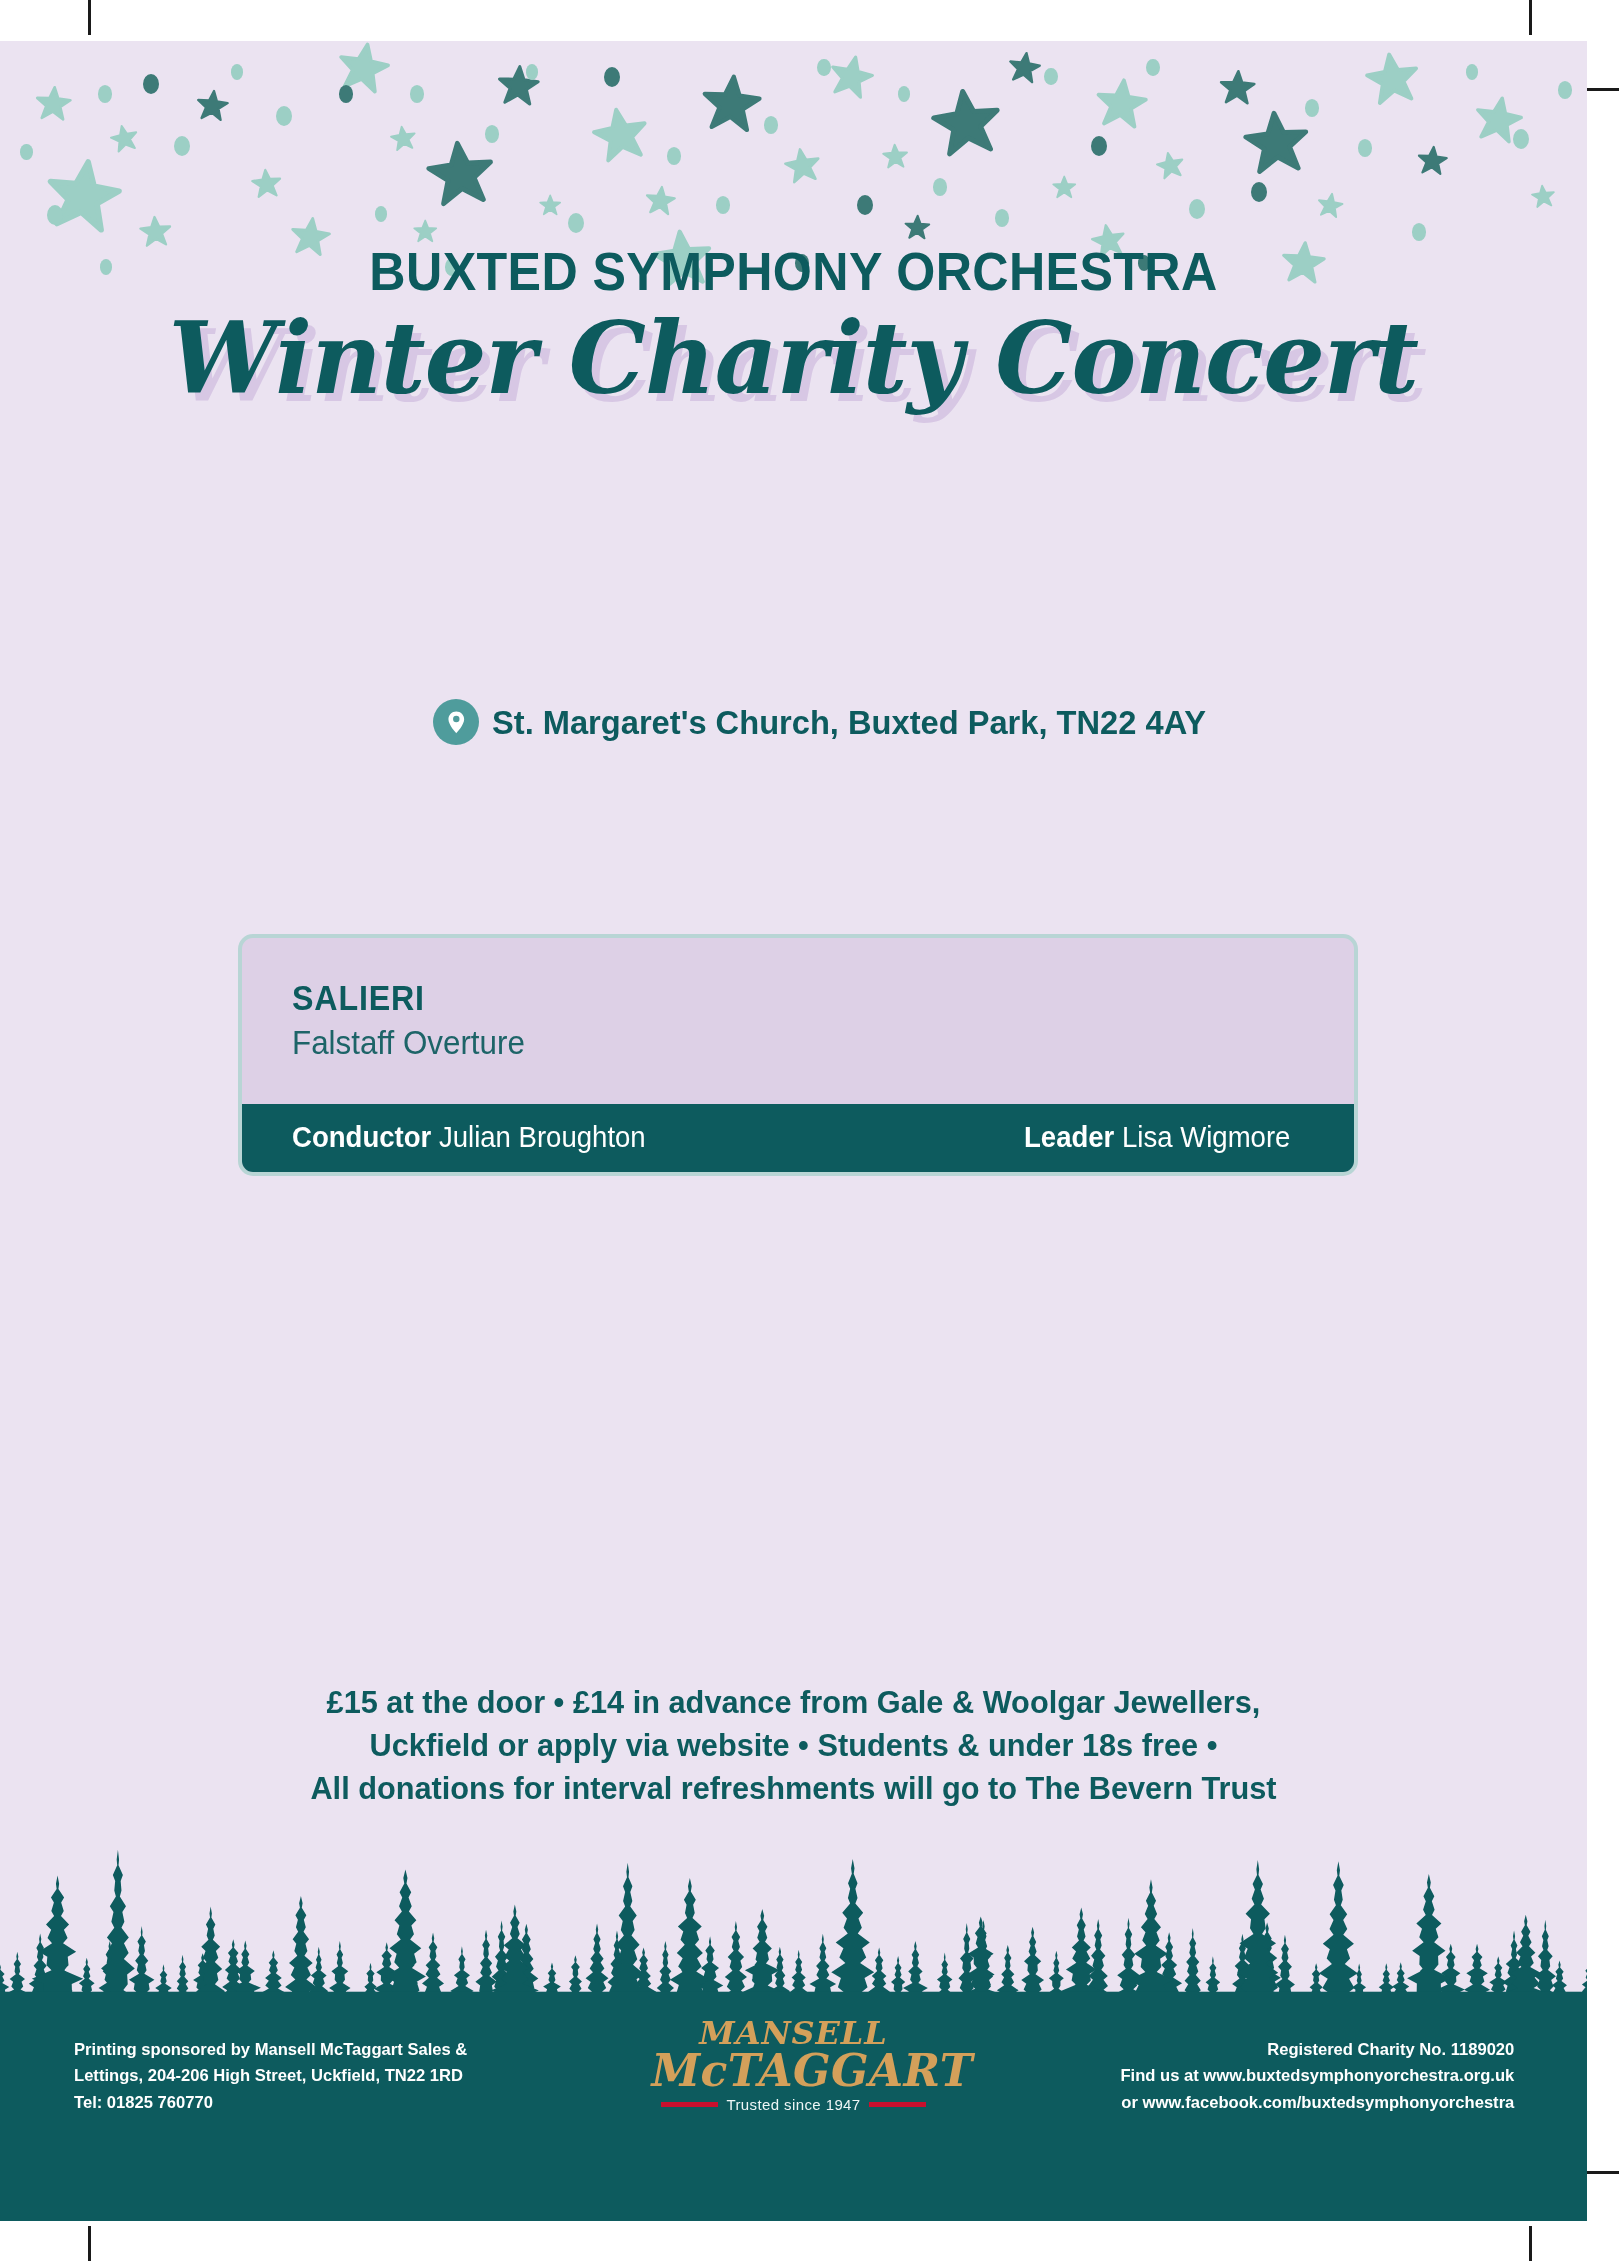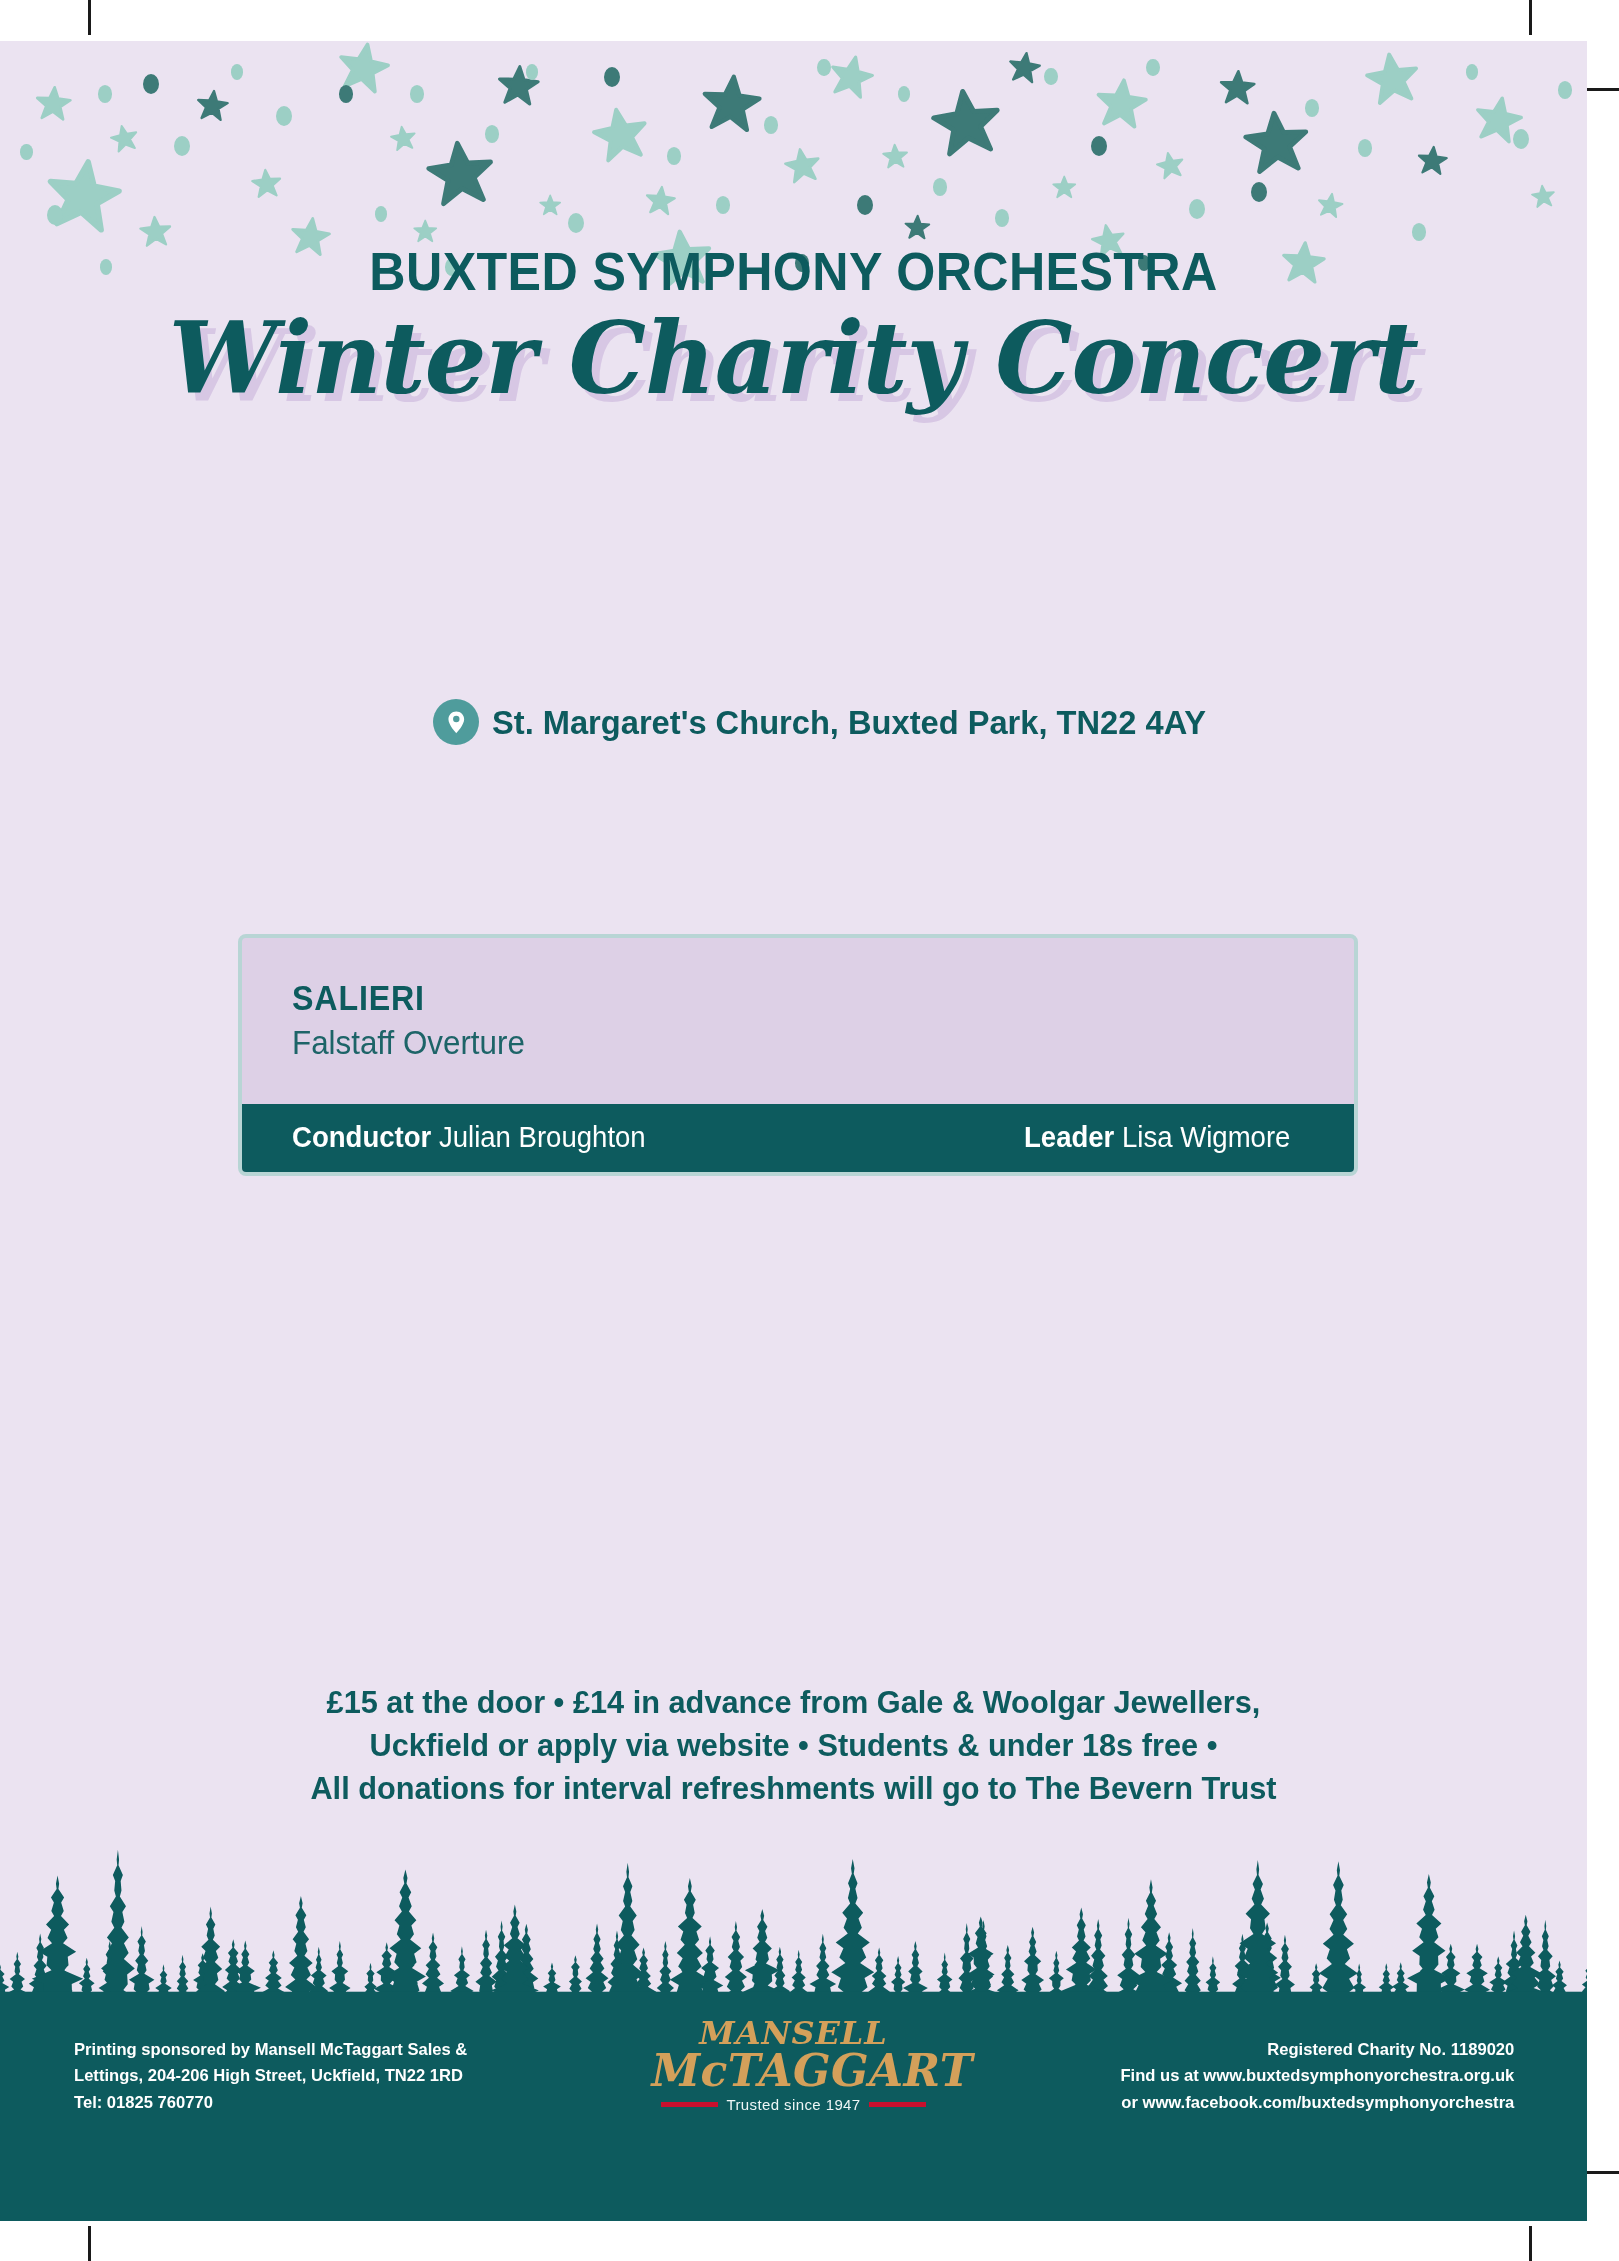--- a/index.html
+++ b/index.html
@@ -36,21 +36,21 @@
 
   
   .venue-wrap{position:absolute;left:0;top:658px;width:1587px;margin-left:41px;}
   .info-line{display:flex;align-items:center;justify-content:center;margin-bottom:7px;}
   .icon-badge{width:46px;height:46px;border-radius:50%;background:#4f9c9c;
      display:inline-flex;align-items:center;justify-content:center;margin-right:12.4px;flex:0 0 auto;}
   .info-text{font-weight:700;font-size:34px;color:#0d5b5e;letter-spacing:0px;white-space:nowrap;transform:scaleX(0.96);transform-origin:left center;}
 
   
   .prog-card{position:absolute;left:238px;top:893px;width:1112px;
-     border:4.4px solid #b8d5d5;border-radius:8px;background:#ddd0e6;overflow:hidden;}
+     border:4.4px solid #b8d5d5;border-radius:15px;background:#ddd0e6;overflow:hidden;}
   .prog-body{padding:39px 50px 30px 50px;}
   .prog-item{margin-bottom:30px;}
   .prog-item:last-child{margin-bottom:8.9px;}
   .composer{font-weight:700;font-size:35px;color:#0d5b5e;letter-spacing:0.9px;text-transform:uppercase;
      line-height:1.18;transform:scaleX(0.92);transform-origin:left center;}
   .work{font-weight:400;font-size:33px;color:#1d6468;line-height:1.3;margin-top:3.5px;transform:scaleX(0.95);transform-origin:left center;}
   .soloist{font-weight:700;}
   .credit-bar{background:#0d5b5e;display:flex;align-items:center;justify-content:space-between;
      padding:17px 50px 18.6px 50px;}
   .credit{color:#ffffff;font-size:29px;font-weight:400;transform:scaleX(0.95);transform-origin:left center;}

